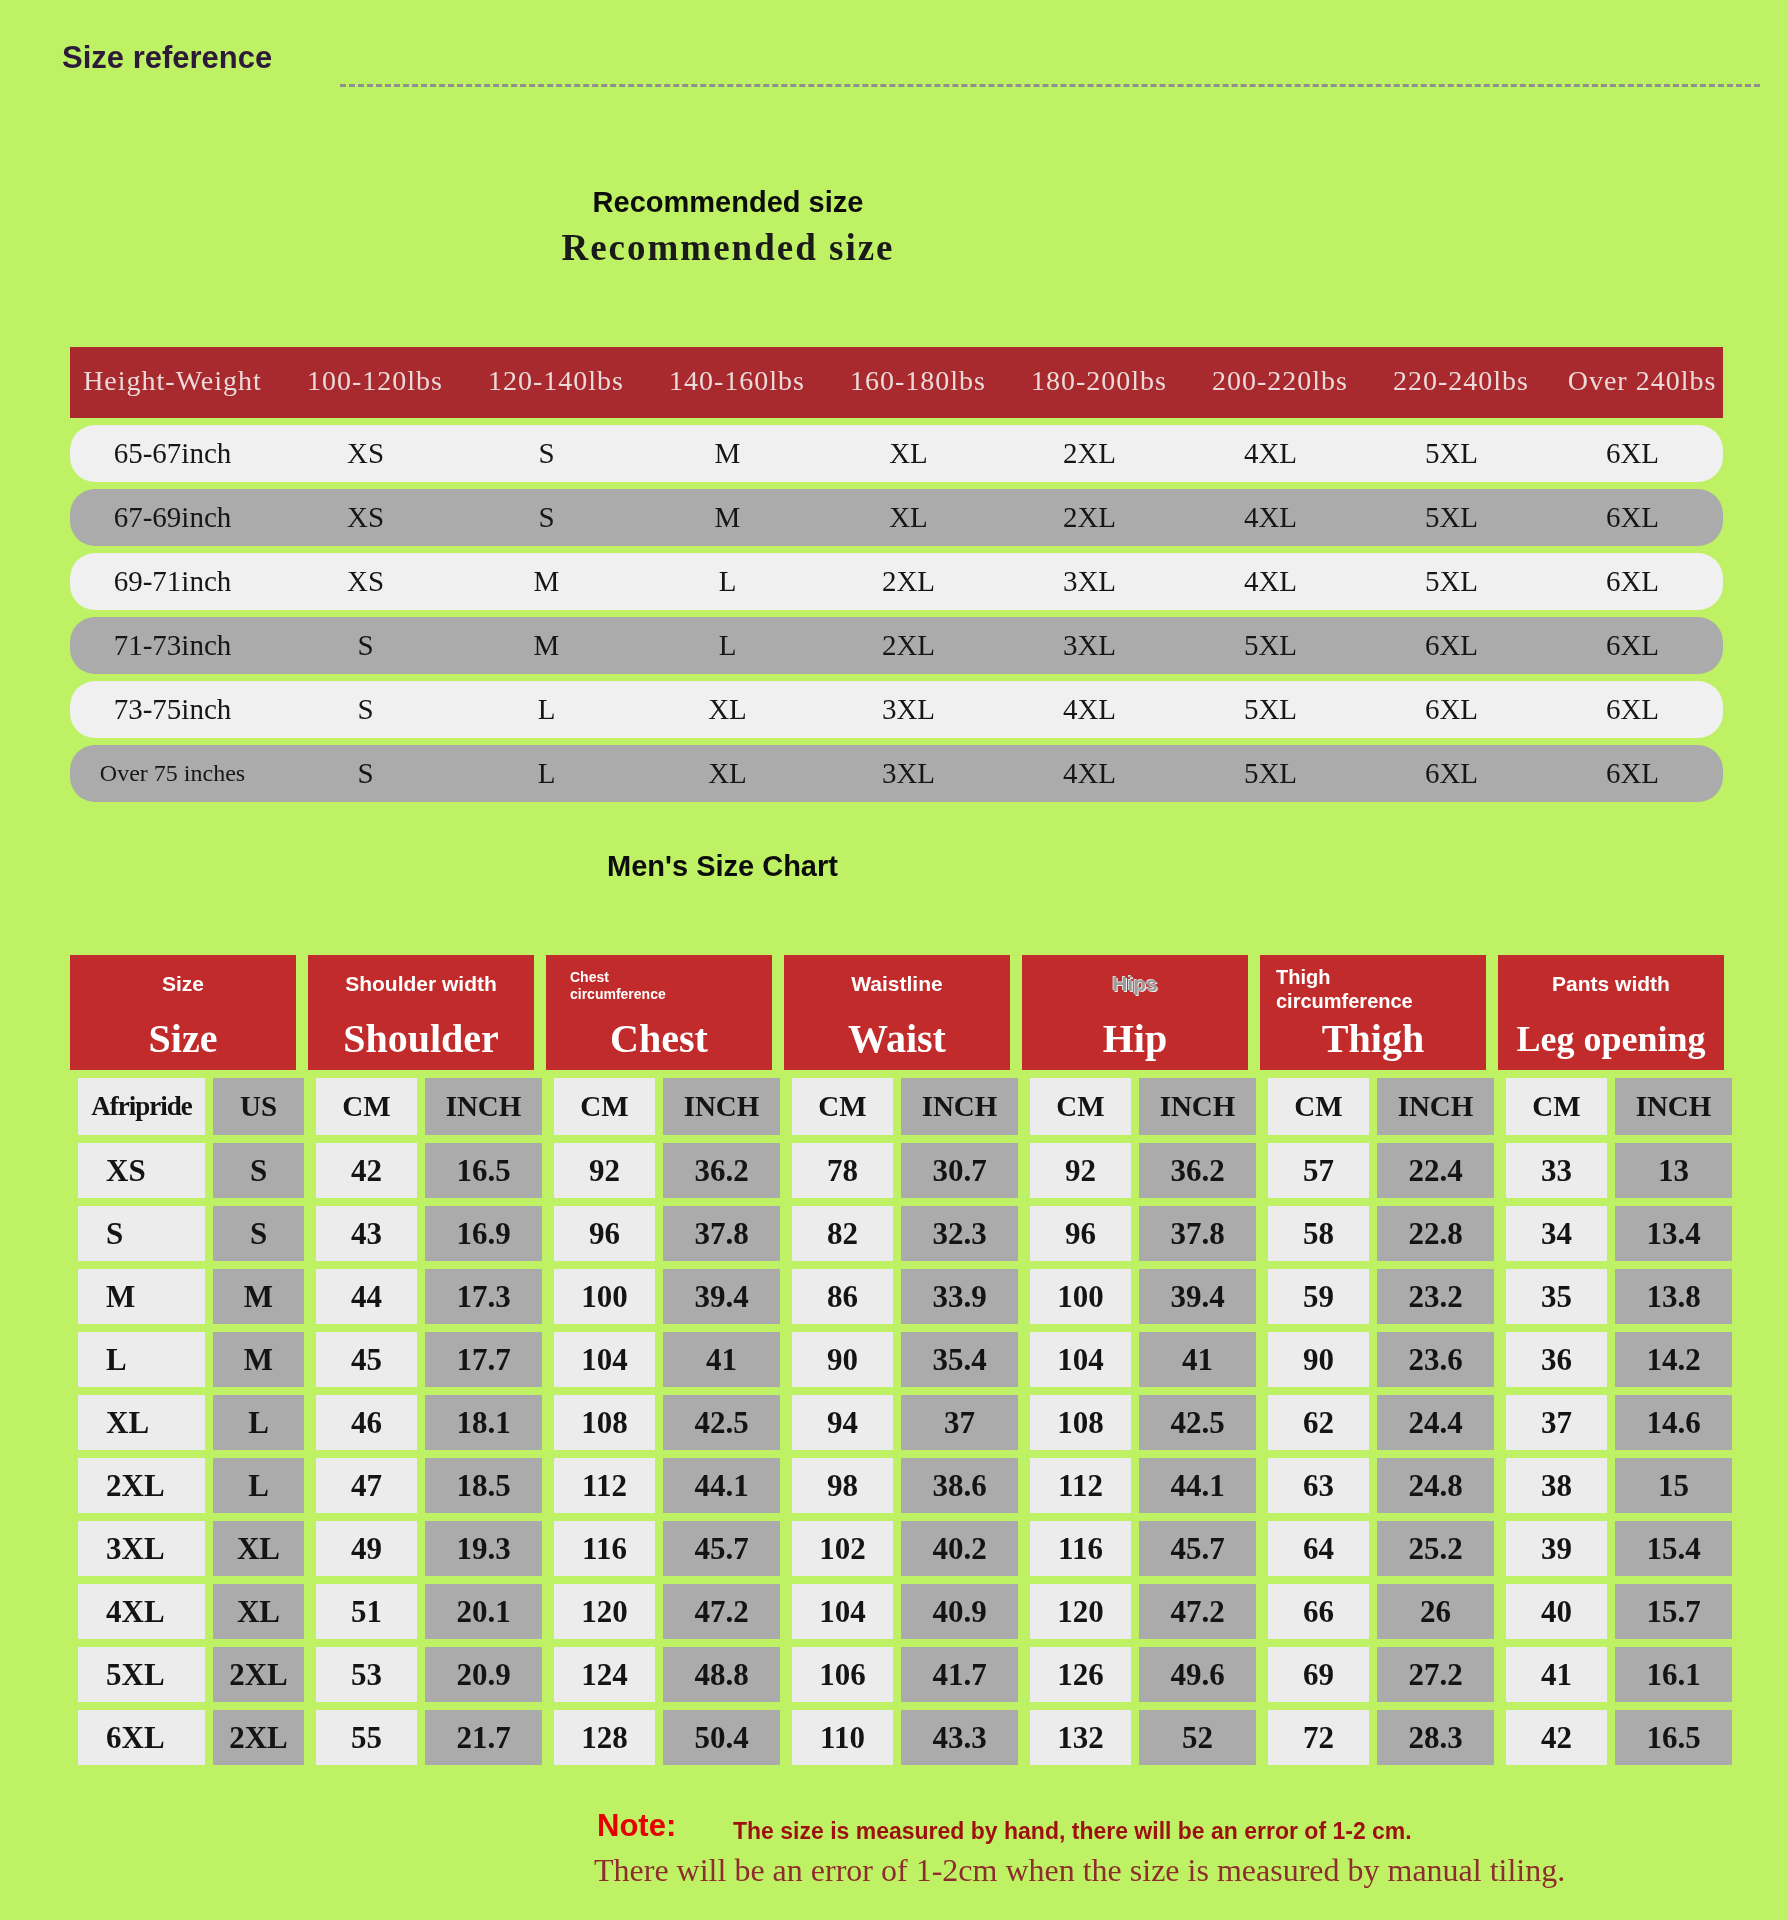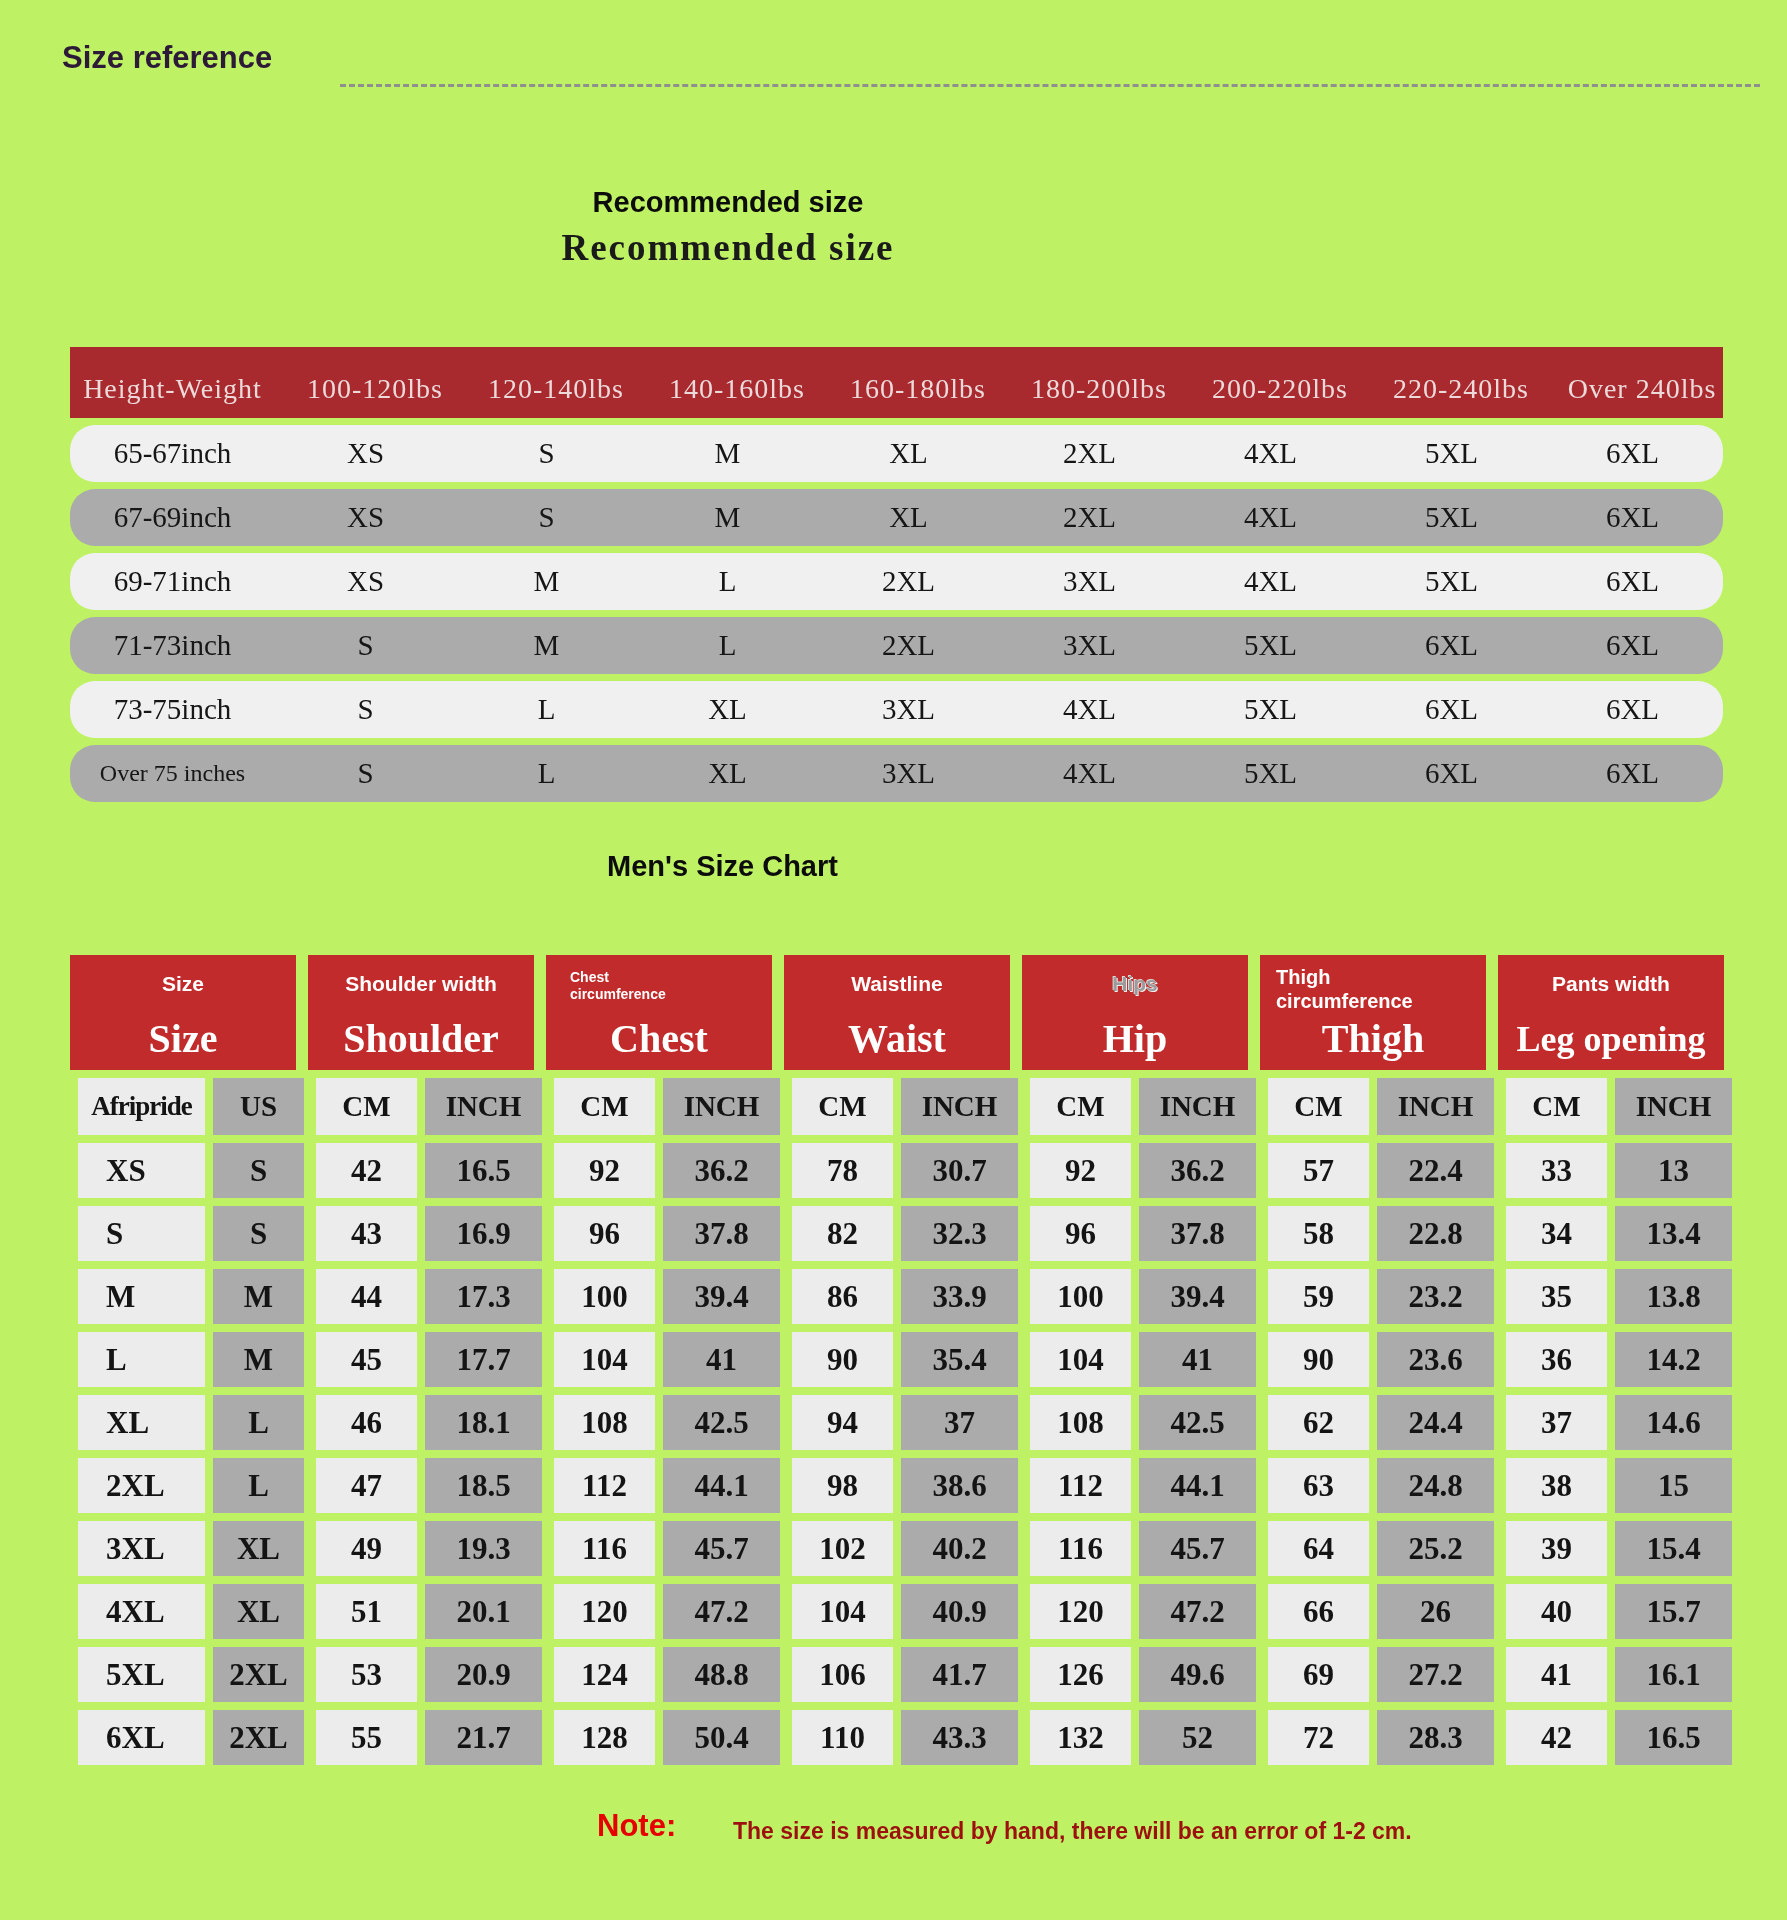--- a/index.html
+++ b/index.html
@@ -20,21 +20,21 @@
   .rec-title-large{position:absolute;left:0;top:226px;width:1456px;text-align:center;
     font-family:"Liberation Serif", serif;font-weight:bold;font-size:37px;color:#1a1a1a;letter-spacing:2px;}
   .men-title-small{position:absolute;left:0;top:850px;width:1445px;text-align:center;
     font-family:"Liberation Sans", sans-serif;font-weight:bold;font-size:29px;color:#0c0c0c;}
   .men-title-large{position:absolute;left:0;top:890px;width:1460px;text-align:center;
     font-family:"Liberation Serif", serif;font-weight:bold;font-size:41px;color:#1a1a1a;letter-spacing:3px;}
 
   
   .rec-table{position:absolute;left:70px;top:347px;width:1653px;}
   .rec-header{display:grid;grid-template-columns:205px repeat(8,1fr);height:71px;
-    background:#a8292e;align-items:end;padding-bottom:13px;box-sizing:border-box;gap:19px;}
+    background:#a8292e;align-items:end;padding-bottom:21px;box-sizing:border-box;gap:19px;}
   .rec-hcell{text-align:center;font-size:28px;color:#ecdada;letter-spacing:1px;}
   .rec-row{display:grid;grid-template-columns:205px repeat(8,1fr);height:57px;margin-top:7px;
     align-items:center;border-radius:25px;}
   .rec-row.light{background:#f1f0f0;}
   .rec-row.gray{background:#ababab;}
   .rec-cell{text-align:center;font-size:29px;color:#161616;}
   .rec-row:last-child .rec-cell.first{font-size:24px;}
 
   
   .men-table{position:absolute;left:70px;top:955px;width:1654px;}
@@ -531,14 +531,15 @@
           <div class="mgrp">
             <div class="mcell wC light">42</div>
             <div class="mcell wD dark">16.5</div>
           </div>
         </div>
       </div>
   </div>
 
   <div class="note-label">Note:</div>
   <div class="note-line1">The size is measured by hand, there will be an error of 1-2 cm.</div>
+  <div class="note-line2">There will be an error of 1-2cm when the size is measured by manual tiling.</div>
 
 </div>
 
 </body></html>

